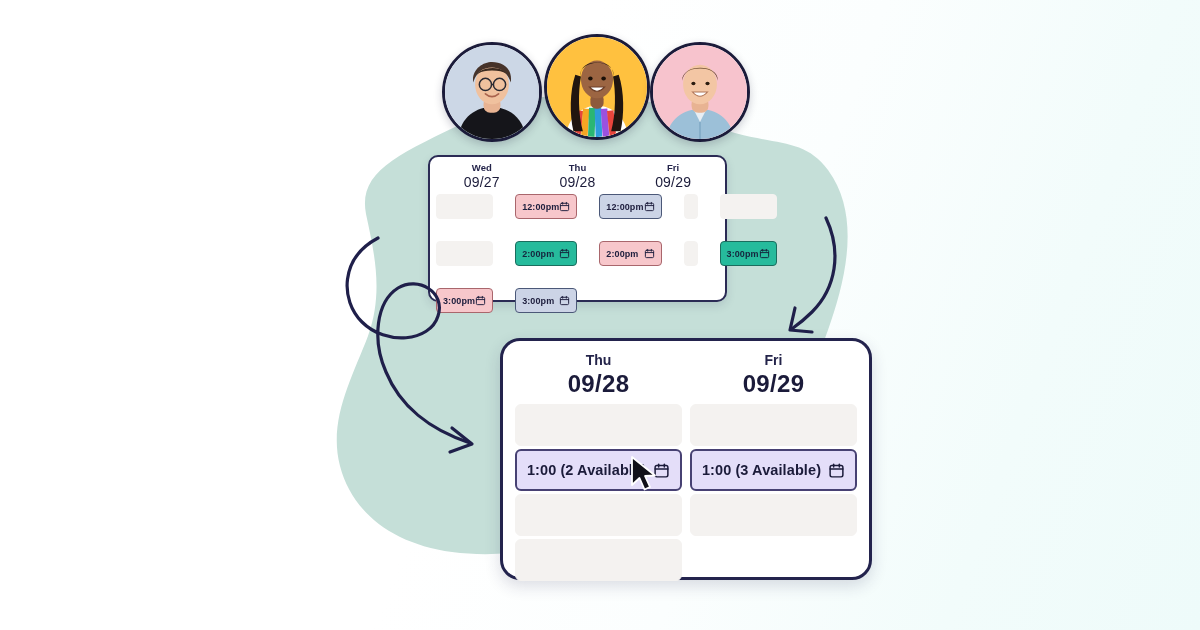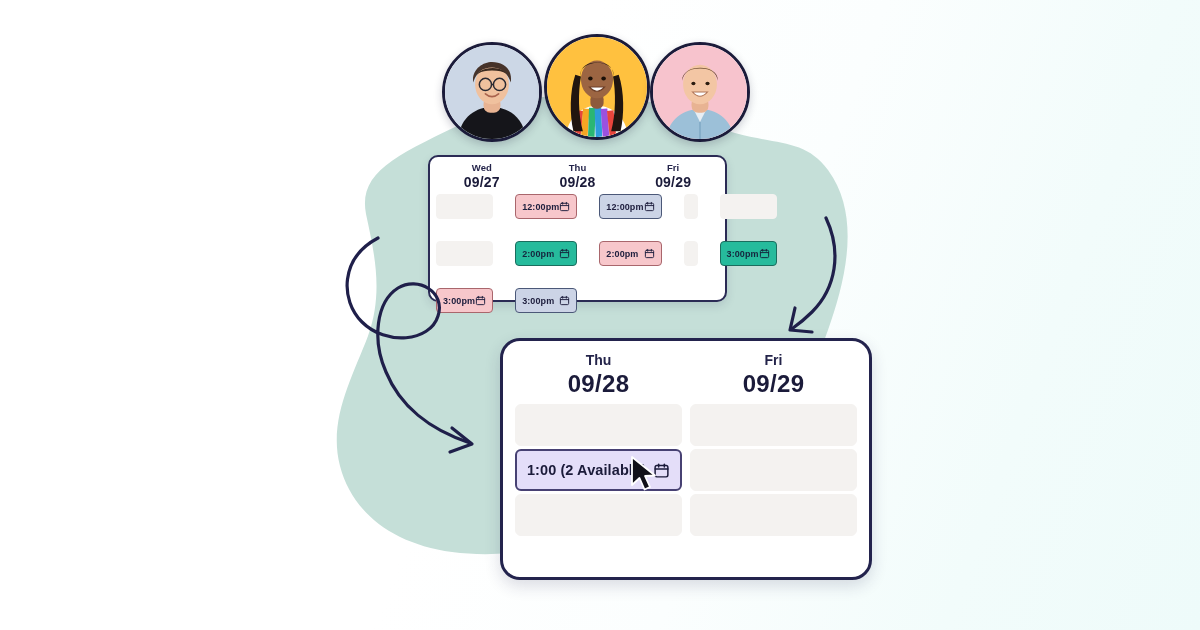--- a/index.html
+++ b/index.html
@@ -74,21 +74,21 @@
   .card-top .hdr { text-align: center; }
   .card-top .hdr-day {
     font-size: 9.5px;
     font-weight: 700;
     color: #24244a;
     letter-spacing: .1px;
     line-height: 12px;
   }
   .card-top .hdr-date {
     font-size: 14px;
-    font-weight: 700;
+    font-weight: 400;
     color: #1b1b3a;
     letter-spacing: .2px;
     line-height: 17px;
   }
   .card-top .grid {
     display: grid;
     grid-template-columns: 1fr 1fr 1fr 1fr 1fr;
     grid-auto-rows: 25px;
     column-gap: 4px;
     row-gap: 3px;
@@ -377,20 +377,29 @@
       <div class="slot s-empty"></div>
       <div class="slot s-purple">
         <span>1:00 (2 Available)</span>
         <svg viewBox="0 0 24 24" fill="none" stroke="#1b1b3a" stroke-width="2.1" stroke-linecap="round" stroke-linejoin="round">
           <rect x="3" y="5" width="18" height="16" rx="2.5"></rect>
           <line x1="3" y1="10" x2="21" y2="10"></line>
           <line x1="8" y1="3" x2="8" y2="7"></line>
           <line x1="16" y1="3" x2="16" y2="7"></line>
         </svg>
       </div>
+      <div class="slot s-purple">
+        <span>1:00 (3 Available)</span>
+        <svg viewBox="0 0 24 24" fill="none" stroke="#1b1b3a" stroke-width="2.1" stroke-linecap="round" stroke-linejoin="round">
+          <rect x="3" y="5" width="18" height="16" rx="2.5"></rect>
+          <line x1="3" y1="10" x2="21" y2="10"></line>
+          <line x1="8" y1="3" x2="8" y2="7"></line>
+          <line x1="16" y1="3" x2="16" y2="7"></line>
+        </svg>
+      </div>
       <div class="slot s-empty"></div>
       <div class="slot s-empty"></div>
       <div class="slot s-empty"></div>
     </div>
 </div>
 
 <div class="arrow-layer">
   <svg width="1200" height="630" viewBox="0 0 1200 630">
 
     <g>

